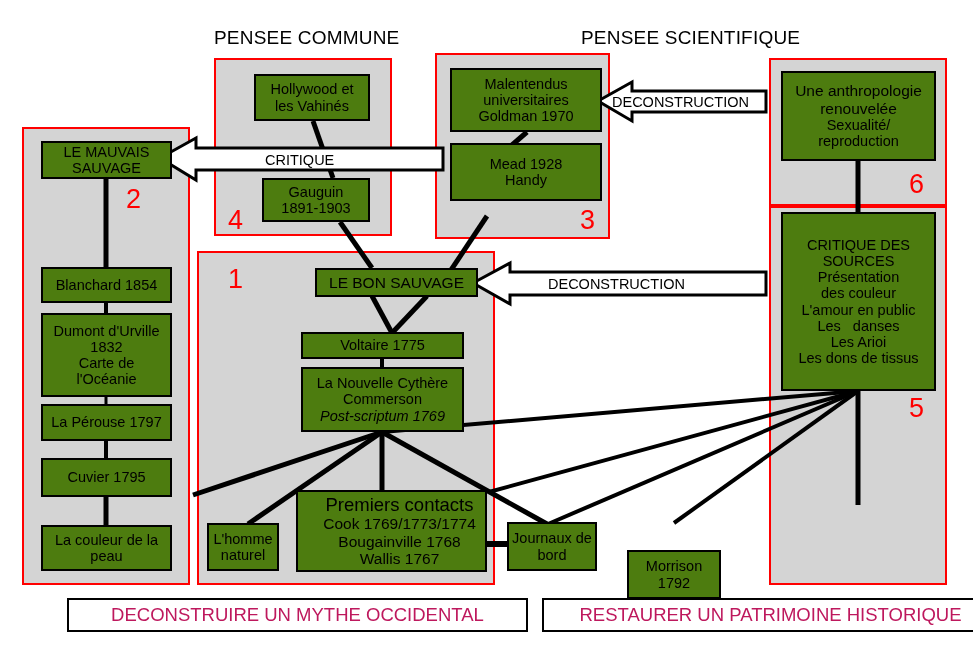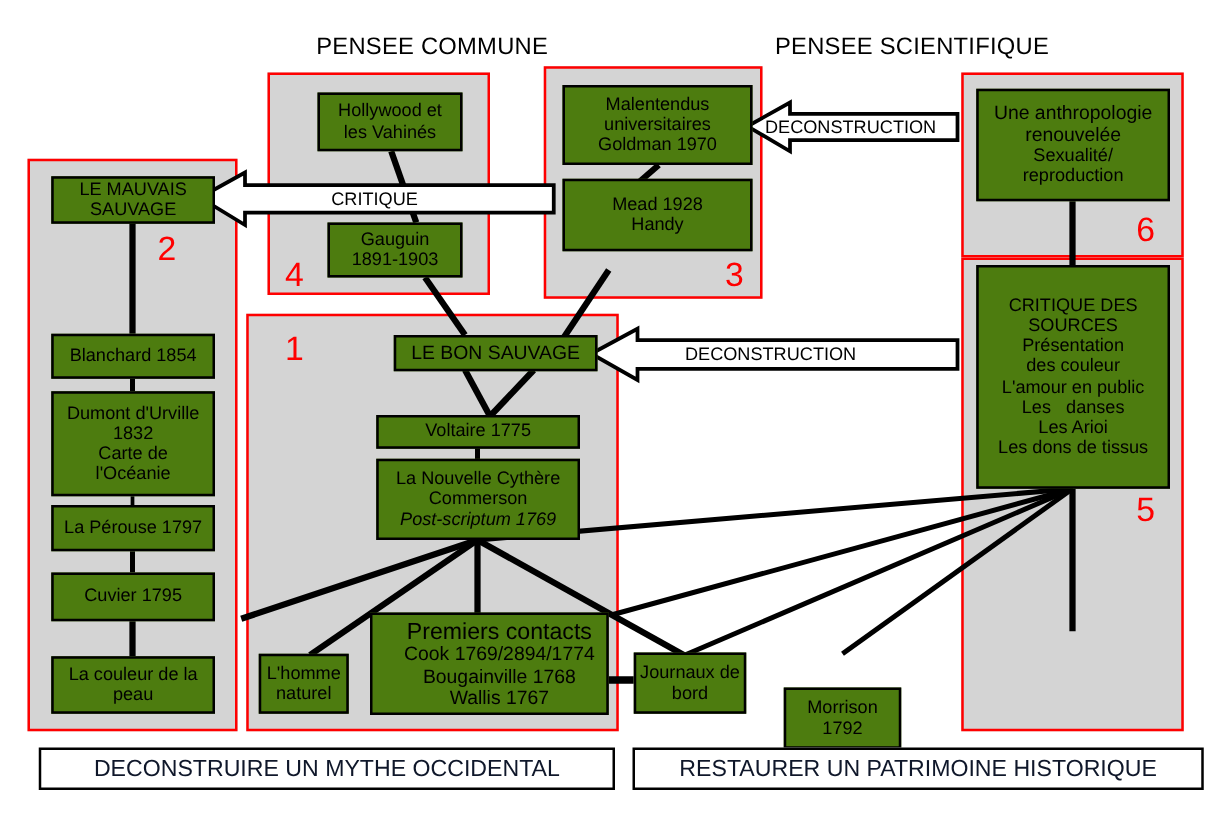--- a/index.html
+++ b/index.html
@@ -1,31 +1,31 @@
 <!DOCTYPE html>
 <html><head>
 <meta charset="utf-8">
 <style>
   html,body{margin:0;padding:0;background:#ffffff;}
   body{width:973px;height:652px;overflow:hidden;
        font-family:"Liberation Sans","DejaVu Sans",sans-serif;}
   #stage{position:relative;width:973px;height:652px;background:#fff;}
   svg{position:absolute;left:0;top:0;width:973px;height:652px;}
-  .hdr{position:absolute;font-size:19px;color:#000;letter-spacing:.2px;white-space:nowrap;margin-left:39px;}
+  .hdr{position:absolute;font-size:19px;color:#000;letter-spacing:.2px;white-space:nowrap;}
   .panel{position:absolute;background:#d4d4d4;border:2px solid #ff0000;box-sizing:border-box;}
   .pnum{position:absolute;color:#ff0000;font-size:27px;line-height:1;}
   .node{position:absolute;background:#4d7c0f;border:2px solid #000000;box-sizing:border-box;
         display:flex;align-items:center;justify-content:center;text-align:center;
         font-size:14.5px;line-height:1.12;color:#000;}
   .node span{display:block;}
   .big{font-size:18.5px;}
   .mid{font-size:15.5px;}
   .ital{font-style:italic;}
   .banner{position:absolute;background:#fff;border:2px solid #000;box-sizing:border-box;
-          display:flex;align-items:center;justify-content:center;font-size:18.5px;color:#0f172a;}
+          display:flex;align-items:center;justify-content:center;font-size:18.5px;color:#be185d;margin-left:36px;}
   .arrowlbl{position:absolute;font-size:14.5px;color:#000;white-space:nowrap;}
 </style>
 </head>
 <body>
 
 <div id="stage">
 
   <div class="hdr" style="left:214px;top:27px;">PENSEE COMMUNE</div>
   <div class="hdr" style="left:581px;top:27px;">PENSEE SCIENTIFIQUE</div>
 
@@ -178,21 +178,21 @@
     <div>
         <span>La Nouvelle Cythère</span>
          <span>Commerson</span>
          <span class="ital">Post-scriptum 1769</span>
       </div>
   </div>
 
   <div class="node" style="left:296px;top:490px;width:191px;height:82px;padding-left:16px;">
     <div>
         <span class="big">Premiers contacts</span>
-         <span class="mid">Cook 1769/2894/1774</span>
+         <span class="mid">Cook 1769/1773/1774</span>
          <span class="mid">Bougainville 1768</span>
          <span class="mid">Wallis 1767</span>
       </div>
   </div>
 
   <div class="node" style="left:207px;top:523px;width:72px;height:48px;">
     <div>
         <span>L'homme</span>
          <span>naturel</span>
       </div>

